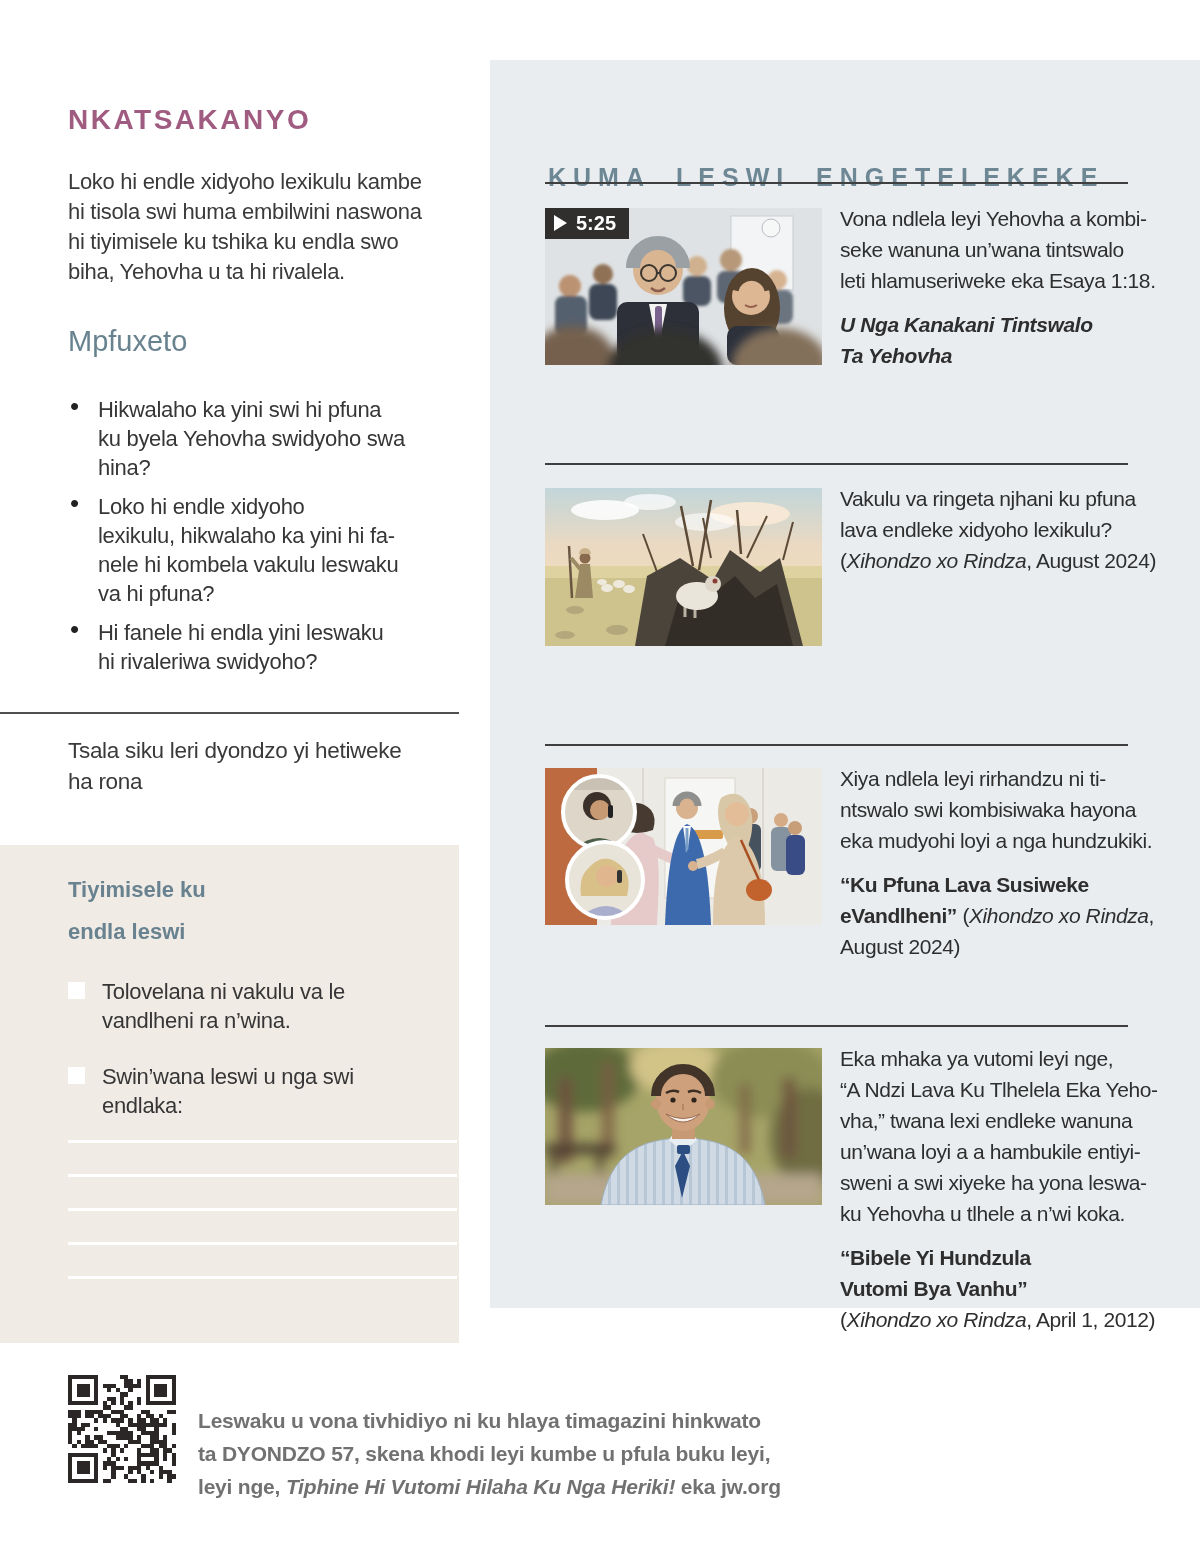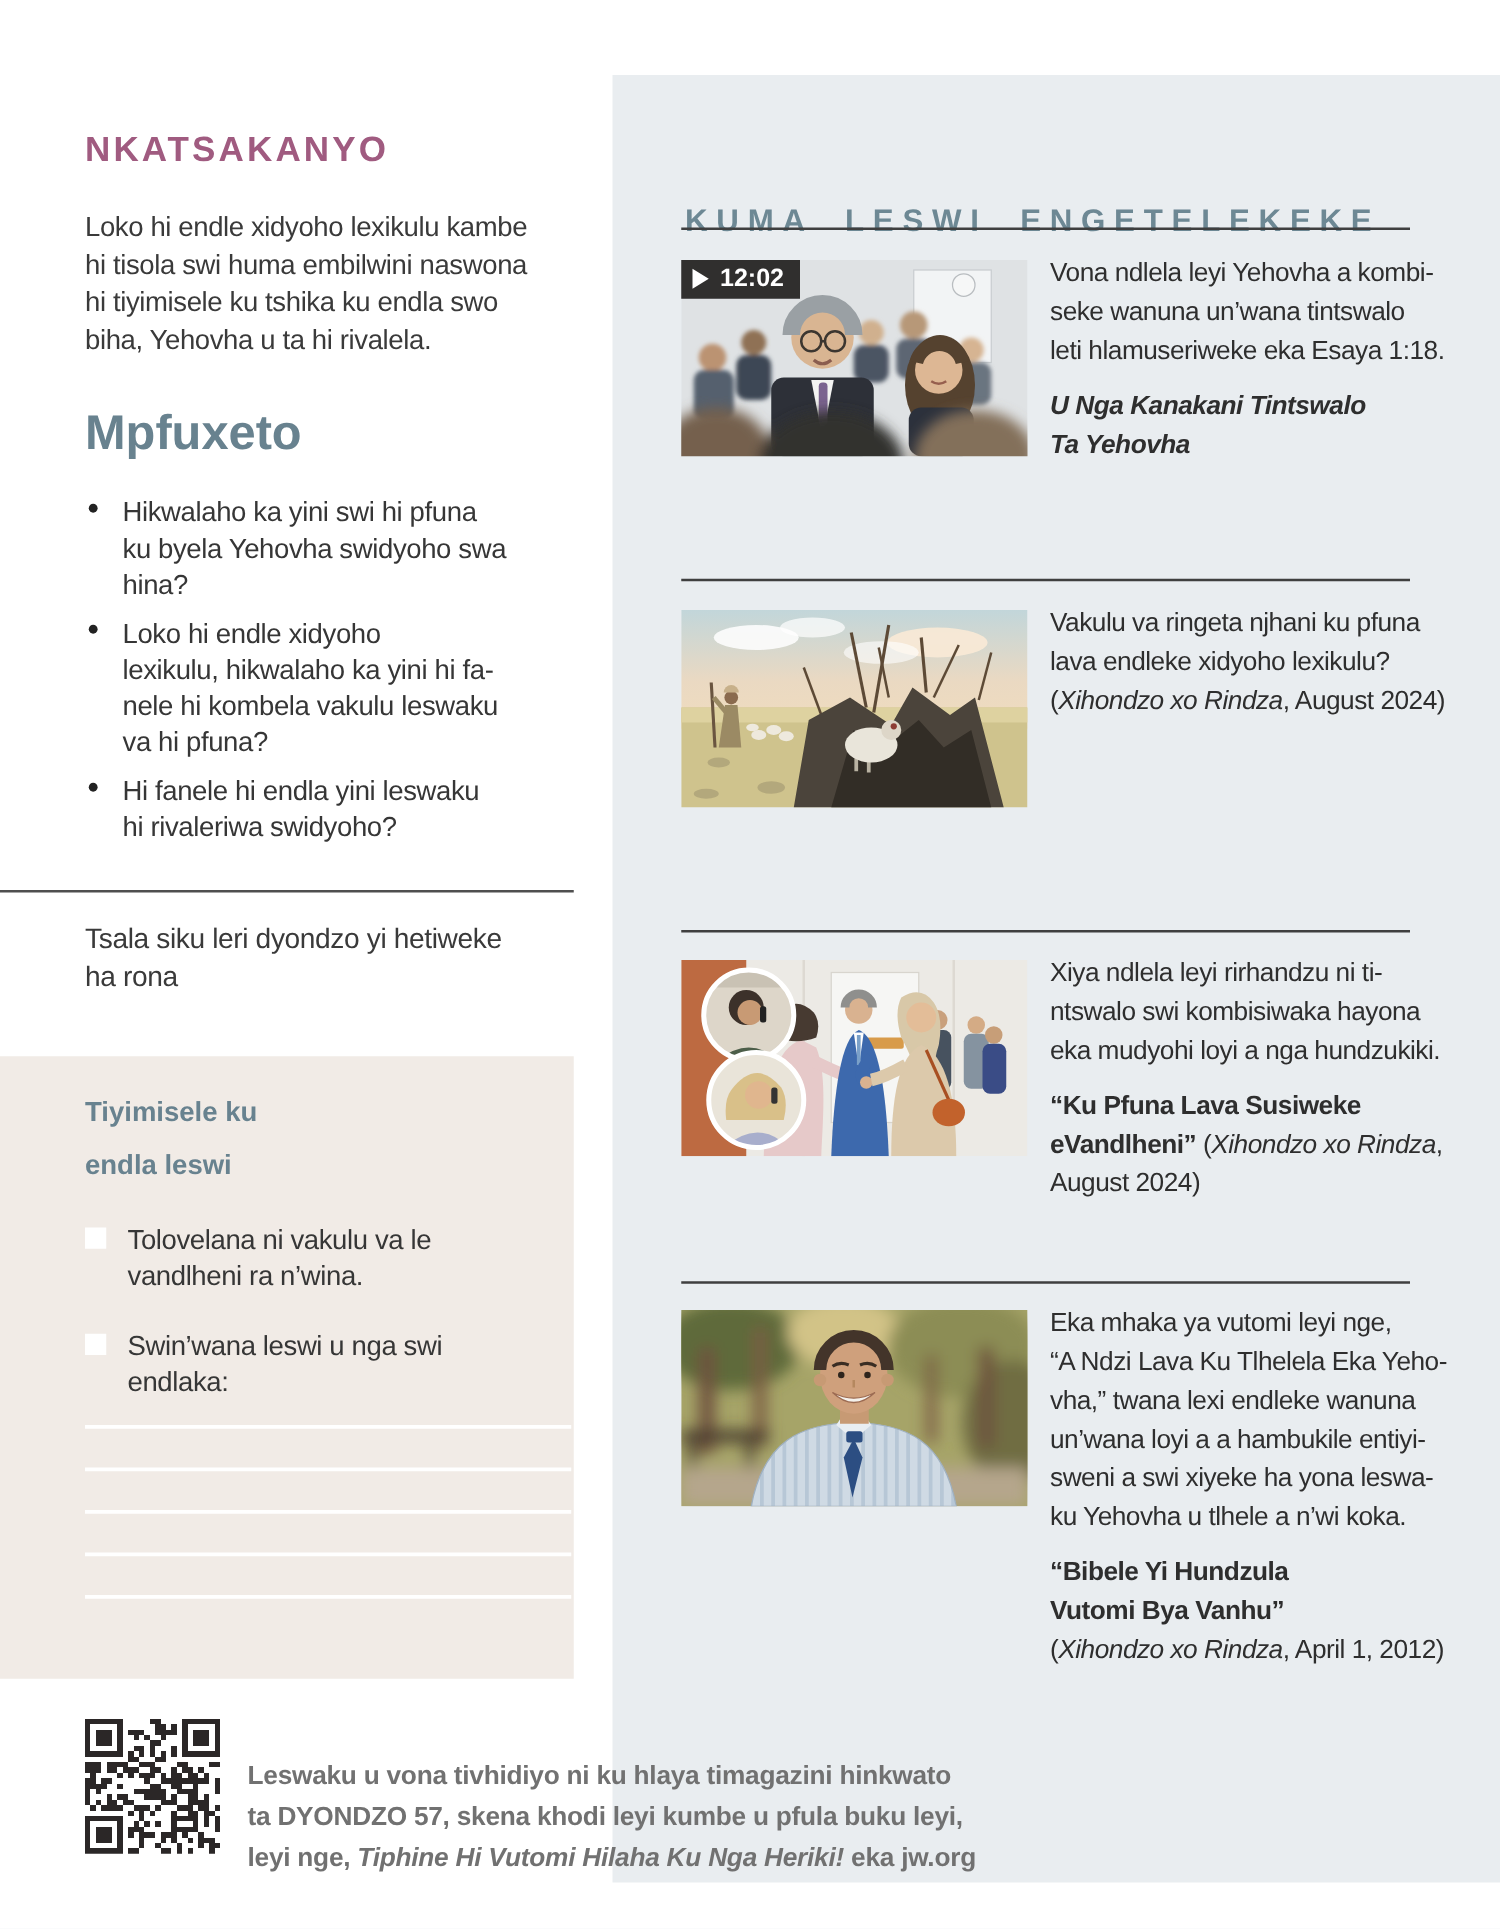--- a/index.html
+++ b/index.html
@@ -5,32 +5,32 @@
   html,body{margin:0;padding:0;}
   body{
     width:1200px;height:1543px;position:relative;background:#ffffff;
     font-family:"Liberation Sans",sans-serif;color:#363636;overflow:hidden;
   }
   .abs{position:absolute;}
   .lines{white-space:pre-line;}
   p{margin:0;}
   
   .h-plum{font-size:28px;font-weight:bold;letter-spacing:2.5px;color:#a05b80;}
-  .h-slate{font-size:39px;font-weight:bold;color:#68828f;}
+  .h-slate{font-size:29px;font-weight:normal;color:#68828f;}
   .body-txt{font-size:22px;line-height:30px;letter-spacing:-0.3px;color:#3a3a3a;}
   .q{position:relative;padding-left:30px;margin-bottom:10px;font-size:22px;line-height:29px;letter-spacing:-0.3px;}
   .q::before{content:"•";position:absolute;left:2px;top:-3px;font-size:26px;color:#222;}
   .rule-left{position:absolute;left:0;top:712px;width:459px;height:2px;background:#4f4f4f;}
   .resolve-box{position:absolute;left:0;top:845px;width:459px;height:498px;background:#f1ebe6;}
   .box-head{font-size:22px;line-height:42px;font-weight:bold;color:#68828f;}
   .crow{display:flex;gap:17px;font-size:22px;line-height:29px;letter-spacing:-0.3px;}
   .cbox{width:17px;height:17px;background:#ffffff;flex:none;margin-top:5px;}
   .wline{position:absolute;left:68px;width:389px;height:3px;background:#ffffff;}
   
-  .panel{position:absolute;left:490px;top:60px;width:710px;height:1446px;background:#e9edf0;}
+  .panel{position:absolute;left:490px;top:60px;width:710px;height:1248px;background:#e9edf0;}
   .panel-head{font-size:25px;font-weight:bold;letter-spacing:7px;word-spacing:12px;color:#6d8894;}
   .hr{position:absolute;left:55px;width:583px;height:2px;background:#3f3f3f;}
   .thumb{position:absolute;left:55px;width:277px;margin:0;padding:0;line-height:0;}
   .thumb svg{display:block;}
   .itext{position:absolute;left:350px;font-size:21px;line-height:31px;letter-spacing:-0.4px;color:#2e2e2e;}
   .ititle{font-weight:bold;margin-top:13px;}
   .bi{font-style:italic;}
   .isrc{font-weight:normal;}
   .badge{position:absolute;left:0;top:0;display:flex;align-items:center;gap:9px;
          background:rgba(33,31,30,0.92);color:#fff;font-size:20px;font-weight:bold;
@@ -139,21 +139,21 @@
       <path d="M188,82 a19,19 0 0 1 37,0" stroke="#55422f" stroke-width="11" fill="none"></path>
       <path d="M200,97 q6,4 12,0" stroke="#965f4e" stroke-width="2" fill="none"></path>
       <g filter="url(#b1b)">
         <ellipse cx="28" cy="152" rx="42" ry="34" fill="#74604e"></ellipse>
         <ellipse cx="120" cy="163" rx="58" ry="42" fill="#31302e"></ellipse>
         <ellipse cx="235" cy="158" rx="48" ry="38" fill="#83705a"></ellipse>
       </g>
     </svg>
     <span class="badge">
       <span class="play-tri"></span>
-      <span>12:02</span>
+      <span>5:25</span>
     </span>
   </figure>
   <div class="itext" style="top:143px;">
     <p class="lines">Vona ndlela leyi Yehovha a kombi-
 seke wanuna un’wana tintswalo
 leti hlamuseriweke eka Esaya 1:18.</p>
     <p class="ititle bi lines">U Nga Kanakani Tintswalo
 Ta Yehovha</p>
   </div>
 

